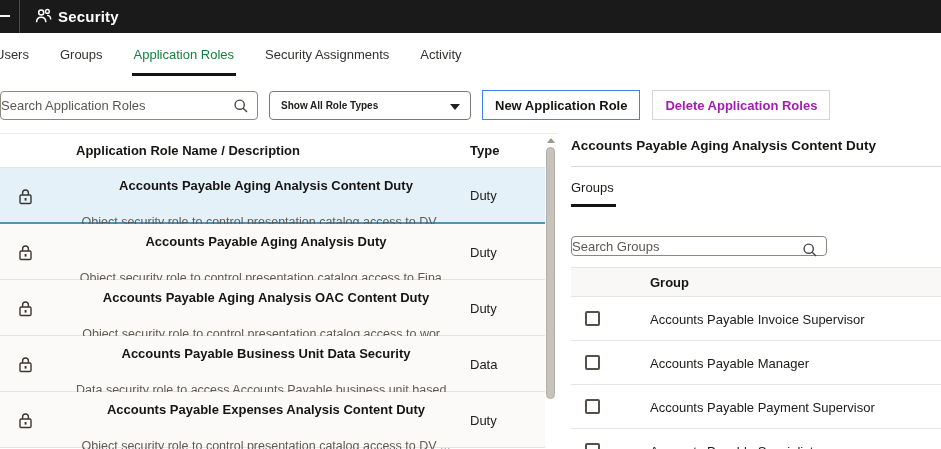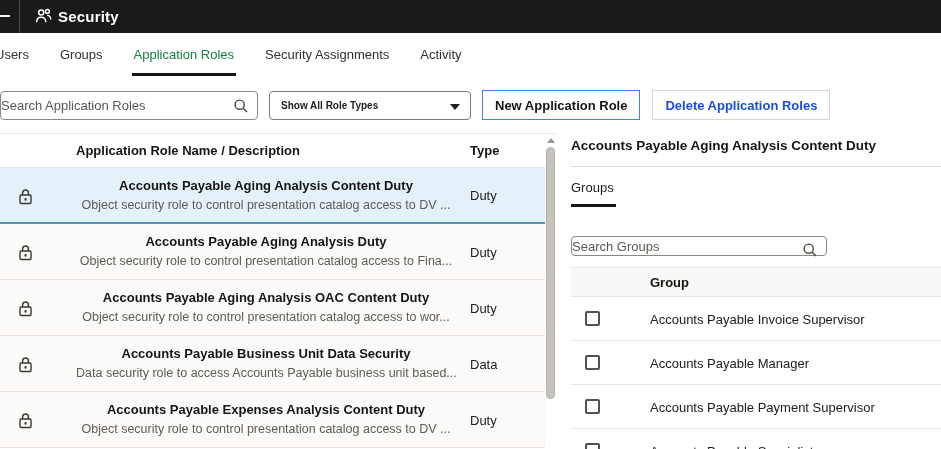--- a/index.html
+++ b/index.html
@@ -87,21 +87,21 @@
   .btn {
     height: 30px; border-radius: 0; background: #fff;
     border: 1px solid #3b82f6; color: #161513;
     font-size: 13px; font-weight: bold;
     font-family: "Liberation Sans", sans-serif;
     padding: 0 12px; cursor: pointer; white-space: nowrap;
   }
   .btn-new { margin-left: 11px; }
   .btn-delete { margin-left: 12px; }
   .btn.disabled {
-    border-color: #d9d5d0; color: #1d4ed8; cursor: default;
+    border-color: #d9d5d0; color: #a21caf; cursor: default;
   }
 
   
   .roles-panel {
     position: absolute; left: 0; top: 133px;
     width: 557px; height: 316px;
     border-top: 1px solid #eceae6;
     text-align: center;
   }
   .roles-header {
@@ -124,21 +124,21 @@
     background: #e4f1f8;
     border-bottom: 2px solid #4e95ba;
   }
   .lock-icon { position: absolute; left: 18px; top: 20px; }
   .role-text { position: absolute; left: 76px; top: 10px; width: 380px; }
   .role-name {
     font-size: 13px; font-weight: bold; color: #161513;
     white-space: nowrap; overflow: hidden;
   }
   .role-desc {
-    margin-top: 5px; font-size: 12.5px; color: #5f5b57;
+    margin-top: 22px; font-size: 12.5px; color: #5f5b57;
     white-space: nowrap; overflow: hidden;
   }
   .role-type {
     position: absolute; left: 470px; top: 50%;
     transform: translateY(-50%); font-size: 13px; color: #21201e;
   }
 
   
   .scrollbar {
     position: absolute; right: 0; top: 0;

